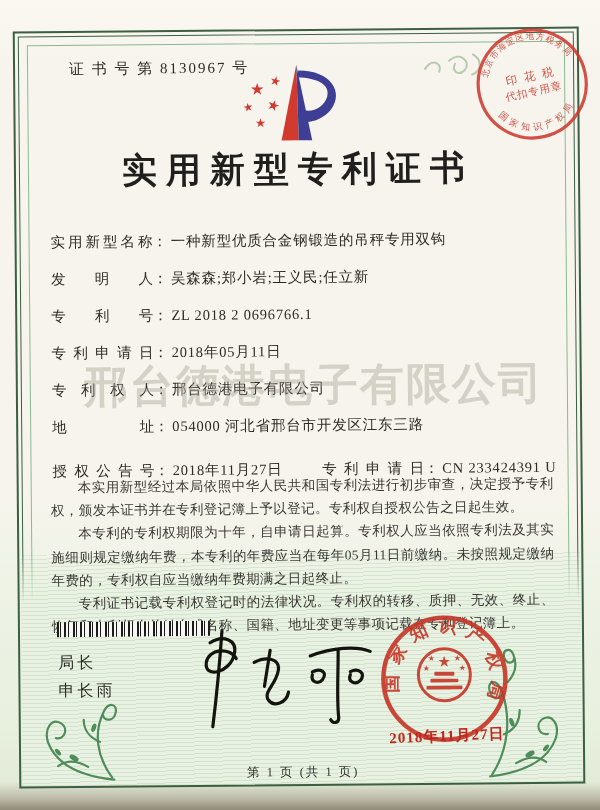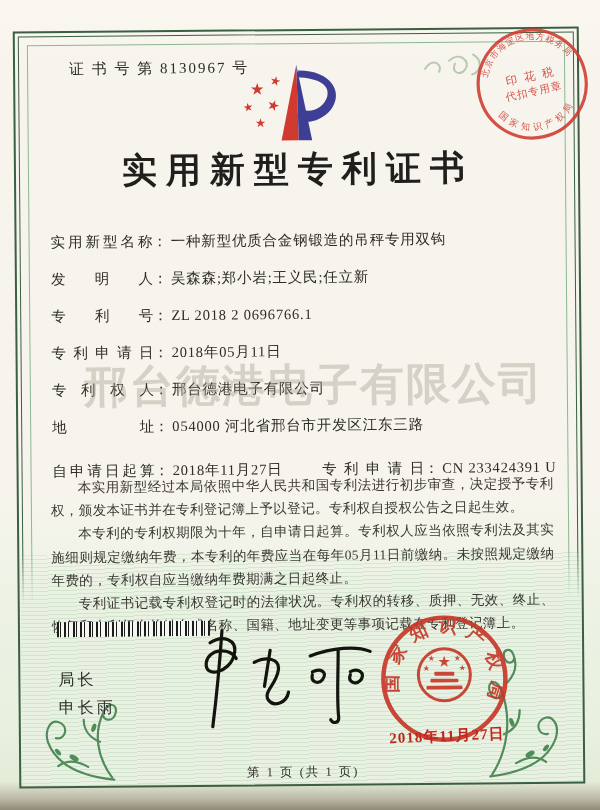--- a/index.html
+++ b/index.html
@@ -39,21 +39,21 @@
     font-size:44px;letter-spacing:2px;color:rgba(158,152,140,0.38);}
   
   .paras{position:absolute;left:50px;right:47px;top:474px;z-index:2;
     font-size:13.5px;line-height:1.72;color:#3a3733;text-align:justify;letter-spacing:0.4px;}
   .paras p{margin:0;text-indent:2em;}
   
   .barcode{position:absolute;left:55px;top:620px;width:153px;height:15px;z-index:3;
     background:
      repeating-linear-gradient(90deg,#1c1c1c 0 2px,#f7f7f2 2px 3px,#1c1c1c 3px 4px,#f7f7f2 4px 7px,
        #1c1c1c 7px 9px,#f7f7f2 9px 11px,#1c1c1c 11px 12px,#f7f7f2 12px 16px);}
-  .signer{position:absolute;left:56px;top:664px;z-index:3;
+  .signer{position:absolute;left:56px;top:647px;z-index:3;
     font-family:"Liberation Sans","DejaVu Sans",sans-serif;
     font-size:16px;letter-spacing:3px;color:#2c2a27;line-height:28px;}
   .signature{position:absolute;left:140px;top:628px;z-index:4;}
   .seal{position:absolute;left:376px;top:614px;z-index:6;}
   .seal-date{position:absolute;left:360px;top:728px;width:168px;z-index:7;text-align:center;
     color:#c0251c;font-size:15px;letter-spacing:1px;transform:rotate(-2deg);font-weight:bold;}
   .footer{position:absolute;left:0;right:0;bottom:29px;text-align:center;z-index:3;
     font-size:12.5px;letter-spacing:2px;color:#34312d;}
   
   .tax-stamp{position:absolute;left:477px;top:28px;z-index:8;transform:rotate(-12deg);opacity:0.88;}
@@ -137,21 +137,21 @@
     <div class="frow">
       <span class="lbl">专利权人</span><span>：</span>
       <span class="val">邢台德港电子有限公司</span>
     </div>
     <div class="frow">
       <span class="lbl">地址</span><span>：</span>
       <span class="val">054000  河北省邢台市开发区江东三路</span>
     </div>
     <div class="frow grant-row">
       <span>
-        <span class="lbl">自申请日起算</span><span>：</span>
+        <span class="lbl">授权公告号</span><span>：</span>
         <span class="val">2018年11月27日</span>
       </span>
       <span>
         <span class="lbl">专利申请日</span><span>：</span>
         <span class="val">CN 233424391 U</span>
       </span>
     </div>
   </div>
 
   <div class="watermark">邢台德港电子有限公司</div>

